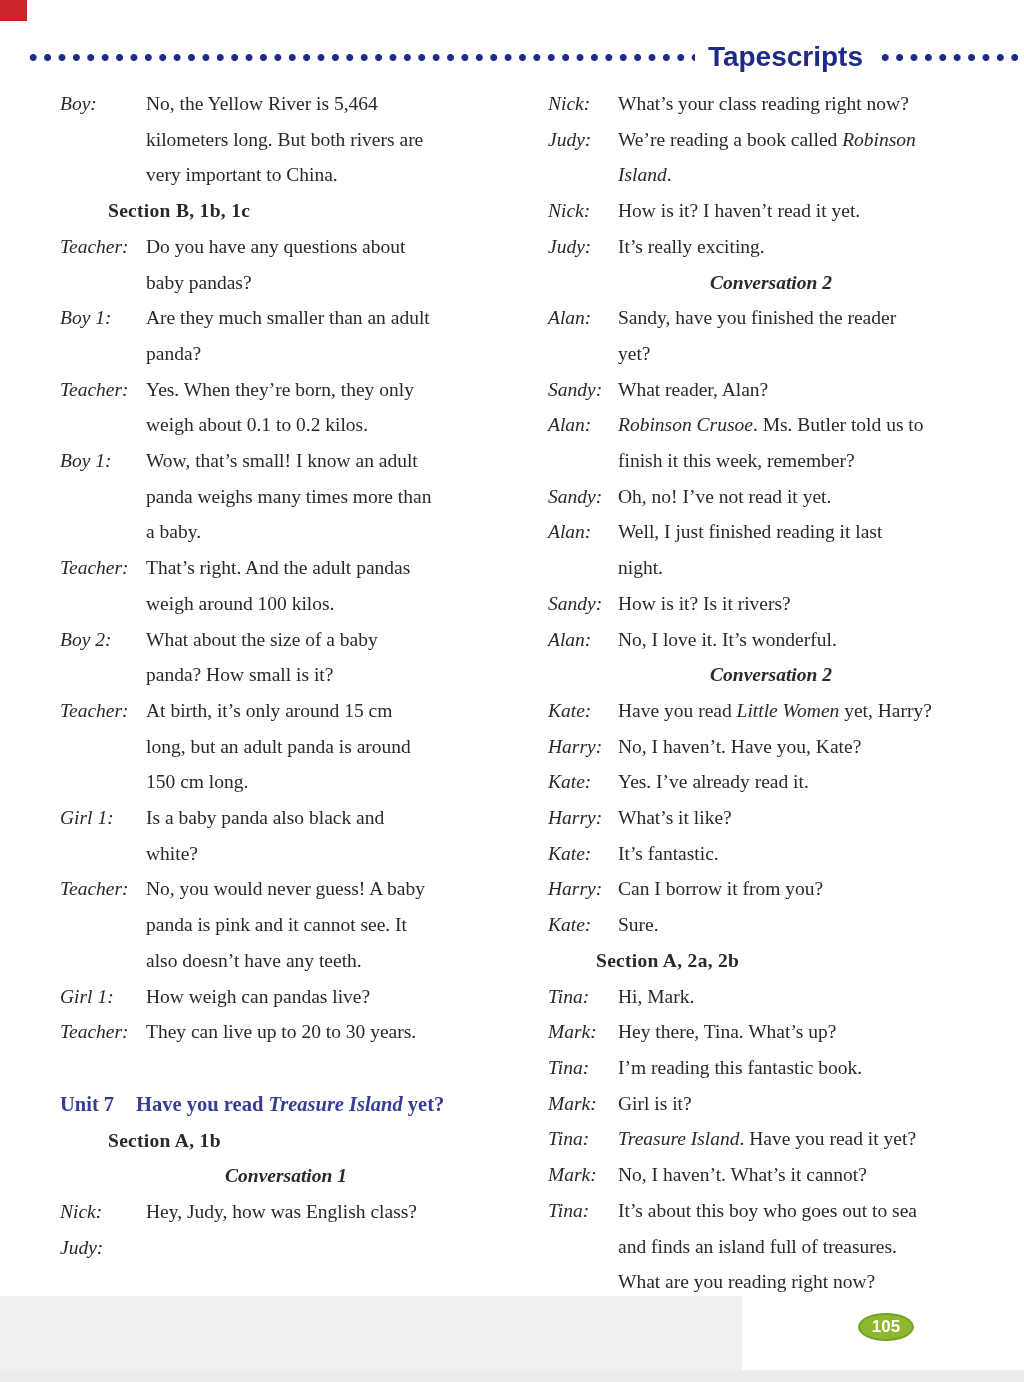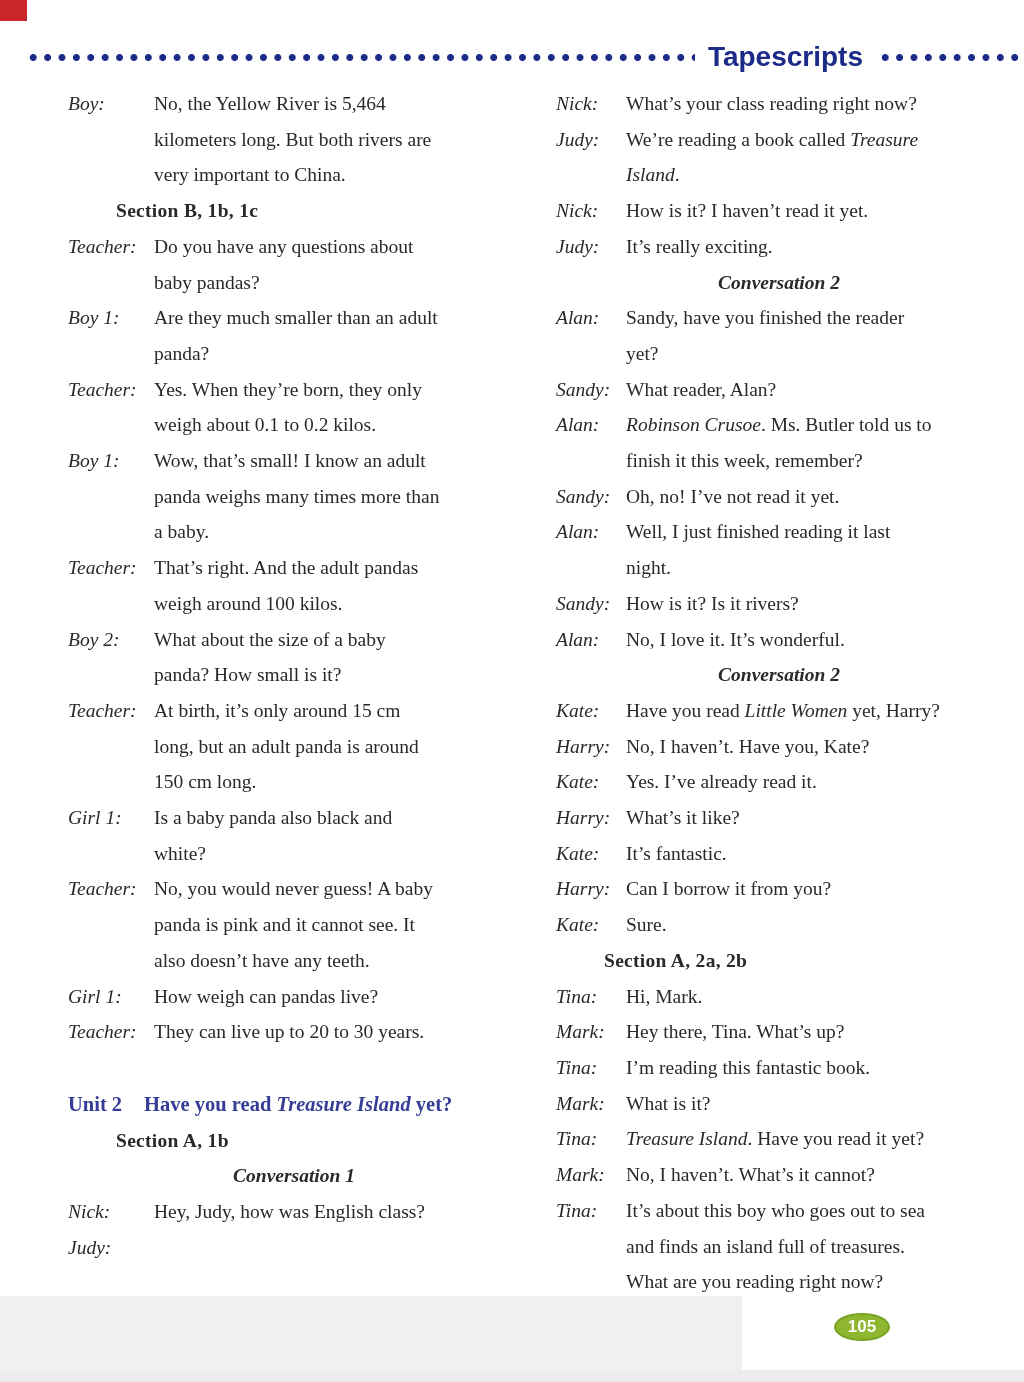--- a/index.html
+++ b/index.html
@@ -21,40 +21,40 @@
     height:9px;
     background-image:radial-gradient(circle,var(--accent-blue) 3.1px,rgba(28,43,135,0) 3.8px);
     background-size:14.4px 9px;background-repeat:repeat-x;background-position:0 50%;
   }
   .dots-left{flex:1;}
   .dots-right{width:146px;}
   .title{
     font-family:"Liberation Sans",sans-serif;font-weight:bold;font-size:28px;
     color:var(--accent-blue);margin:0 15px 0 13px;white-space:nowrap;
   }
-  .columns{position:absolute;top:86px;left:68px;display:flex;gap:36px;}
+  .columns{position:absolute;top:86px;left:60px;display:flex;gap:36px;}
   .col-left{width:452px;}
   .col-right{width:446px;}
   .dialogue-row{display:flex;}
   .speaker{font-style:italic;flex:0 0 auto;}
   .col-left .speaker{width:86px;}
   .col-right .speaker{width:70px;}
   .line,.speaker,.section-heading,.conversation-heading{
     font-size:19.5px;line-height:35.7px;white-space:nowrap;
   }
   .section-heading{font-weight:bold;letter-spacing:0.3px;margin-left:48px;}
   .conversation-heading{font-weight:bold;font-style:italic;text-align:center;}
   .unit-heading{
     font-size:20.5px;line-height:35.7px;font-weight:bold;
     color:var(--unit-blue);white-space:nowrap;
   }
   .unit-label{margin-right:22px;}
   .spacer{height:37px;}
   .page-badge{
-    position:absolute;left:834px;top:1313px;width:56px;height:28px;box-sizing:border-box;
+    position:absolute;left:858px;top:1313px;width:56px;height:28px;box-sizing:border-box;
     background:var(--badge-green);border:2px solid #76a322;border-radius:50%;
     display:flex;align-items:center;justify-content:center;
     font-family:"Liberation Sans",sans-serif;font-weight:bold;font-size:17px;color:#ffffff;
   }
   .bottom-shade{position:absolute;left:0;top:1296px;width:742px;height:86px;background:#f0f0f0;}
   .bottom-strip{position:absolute;left:0;top:1370px;width:1024px;height:12px;background:#ececec;}
   i{font-style:italic;}
 </style>
 </head>
 <body>
@@ -152,21 +152,21 @@
           <div class="line">How weigh can pandas live?</div>
         </div>
       </div>
       <div class="dialogue-row">
         <span class="speaker">Teacher:</span>
         <div class="lines">
           <div class="line">They can live up to 20 to 30 years.</div>
         </div>
       </div>
       <div class="spacer"></div>
-      <div class="unit-heading"><span class="unit-label">Unit 2</span><span class="unit-text">Have you read <i>Treasure Island</i> yet?</span></div>
+      <div class="unit-heading"><span class="unit-label">Unit 7</span><span class="unit-text">Have you read <i>Treasure Island</i> yet?</span></div>
       <div class="section-heading">Section A, 1b</div>
       <div class="conversation-heading">Conversation 1</div>
       <div class="dialogue-row">
         <span class="speaker">Nick:</span>
         <div class="lines">
           <div class="line">Hey, Judy, how was English class?</div>
         </div>
       </div>
       <div class="dialogue-row">
         <span class="speaker">Judy:</span>
@@ -175,21 +175,21 @@
   <section class="col col-right" id="col-right">
       <div class="dialogue-row">
         <span class="speaker">Nick:</span>
         <div class="lines">
           <div class="line">What’s your class reading right now?</div>
         </div>
       </div>
       <div class="dialogue-row">
         <span class="speaker">Judy:</span>
         <div class="lines">
-          <div class="line">We’re reading a book called <i>Treasure</i></div>
+          <div class="line">We’re reading a book called <i>Robinson</i></div>
           <div class="line"><i>Island</i>.</div>
         </div>
       </div>
       <div class="dialogue-row">
         <span class="speaker">Nick:</span>
         <div class="lines">
           <div class="line">How is it? I haven’t read it yet.</div>
         </div>
       </div>
       <div class="dialogue-row">
@@ -302,21 +302,21 @@
       </div>
       <div class="dialogue-row">
         <span class="speaker">Tina:</span>
         <div class="lines">
           <div class="line">I’m reading this fantastic book.</div>
         </div>
       </div>
       <div class="dialogue-row">
         <span class="speaker">Mark:</span>
         <div class="lines">
-          <div class="line">What is it?</div>
+          <div class="line">Girl is it?</div>
         </div>
       </div>
       <div class="dialogue-row">
         <span class="speaker">Tina:</span>
         <div class="lines">
           <div class="line"><i>Treasure Island</i>. Have you read it yet?</div>
         </div>
       </div>
       <div class="dialogue-row">
         <span class="speaker">Mark:</span>

